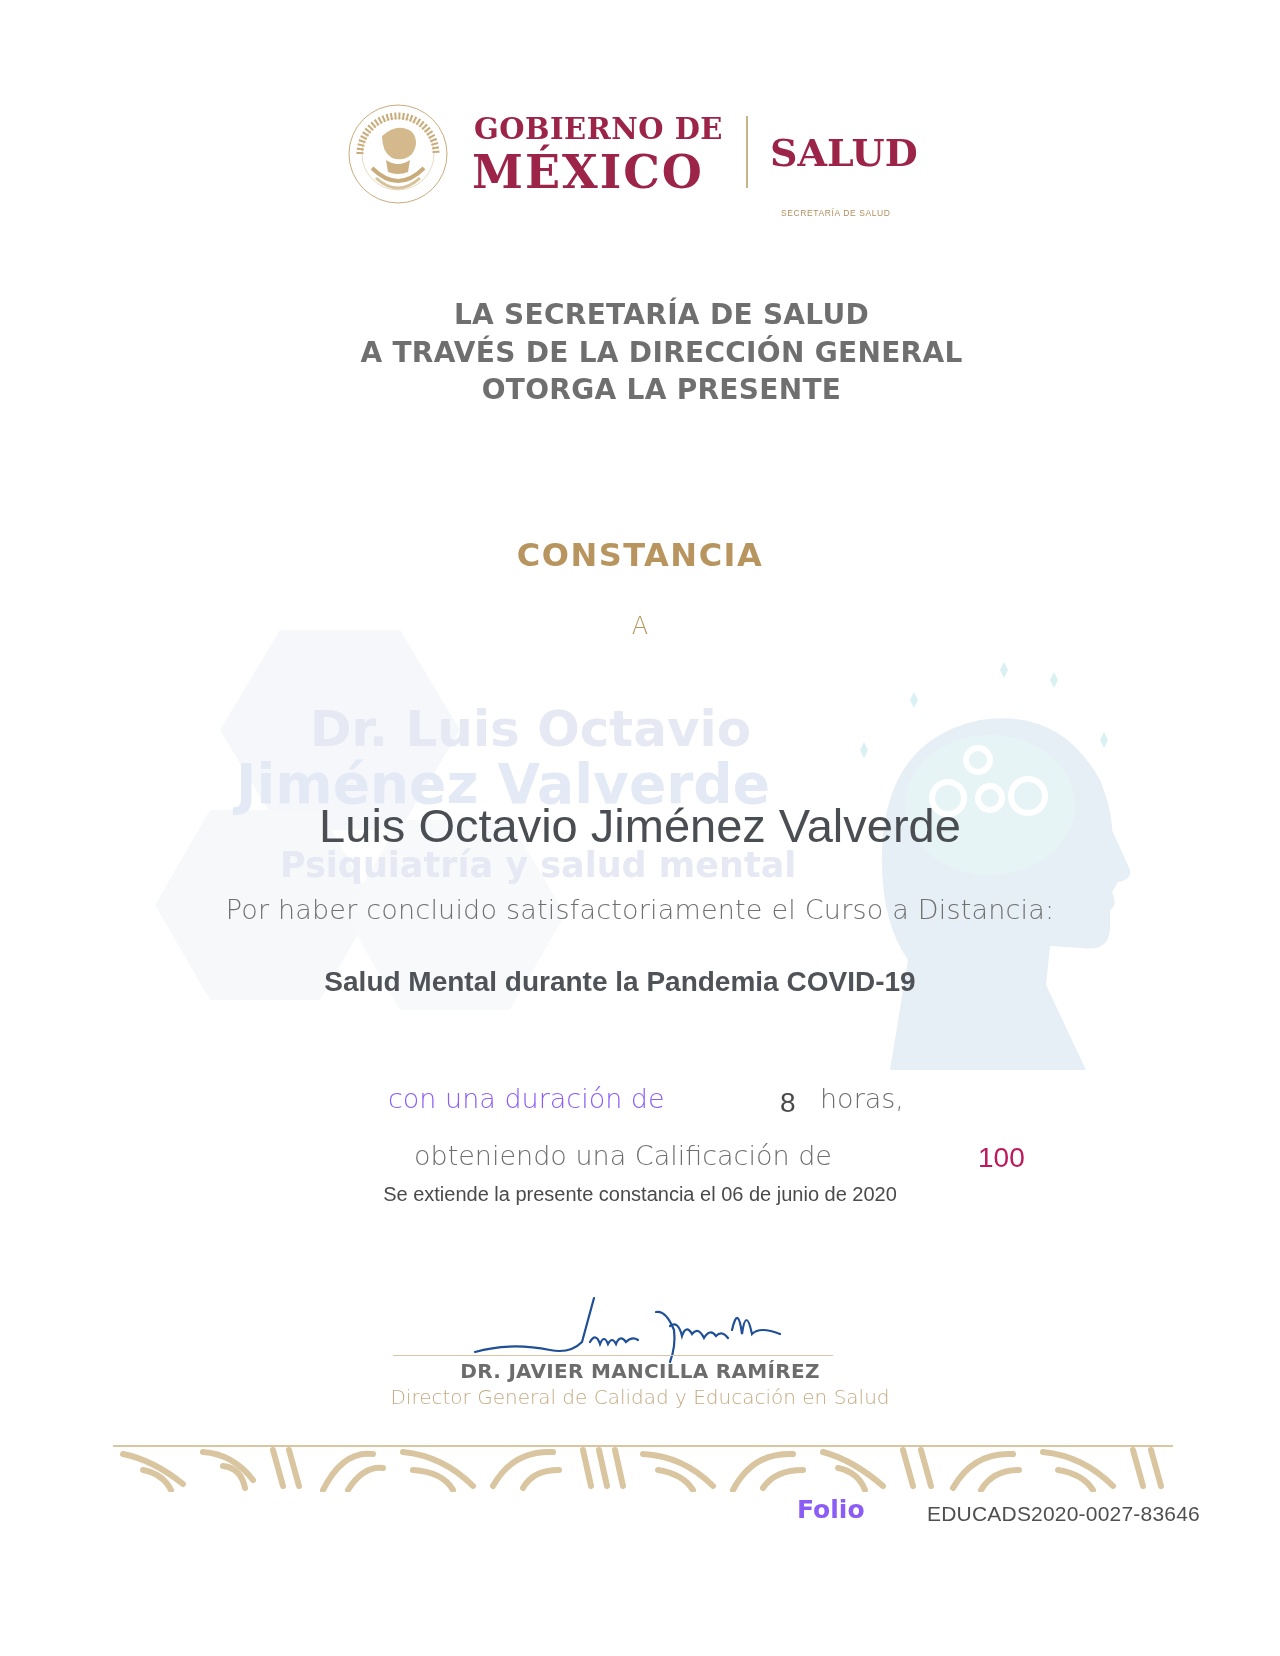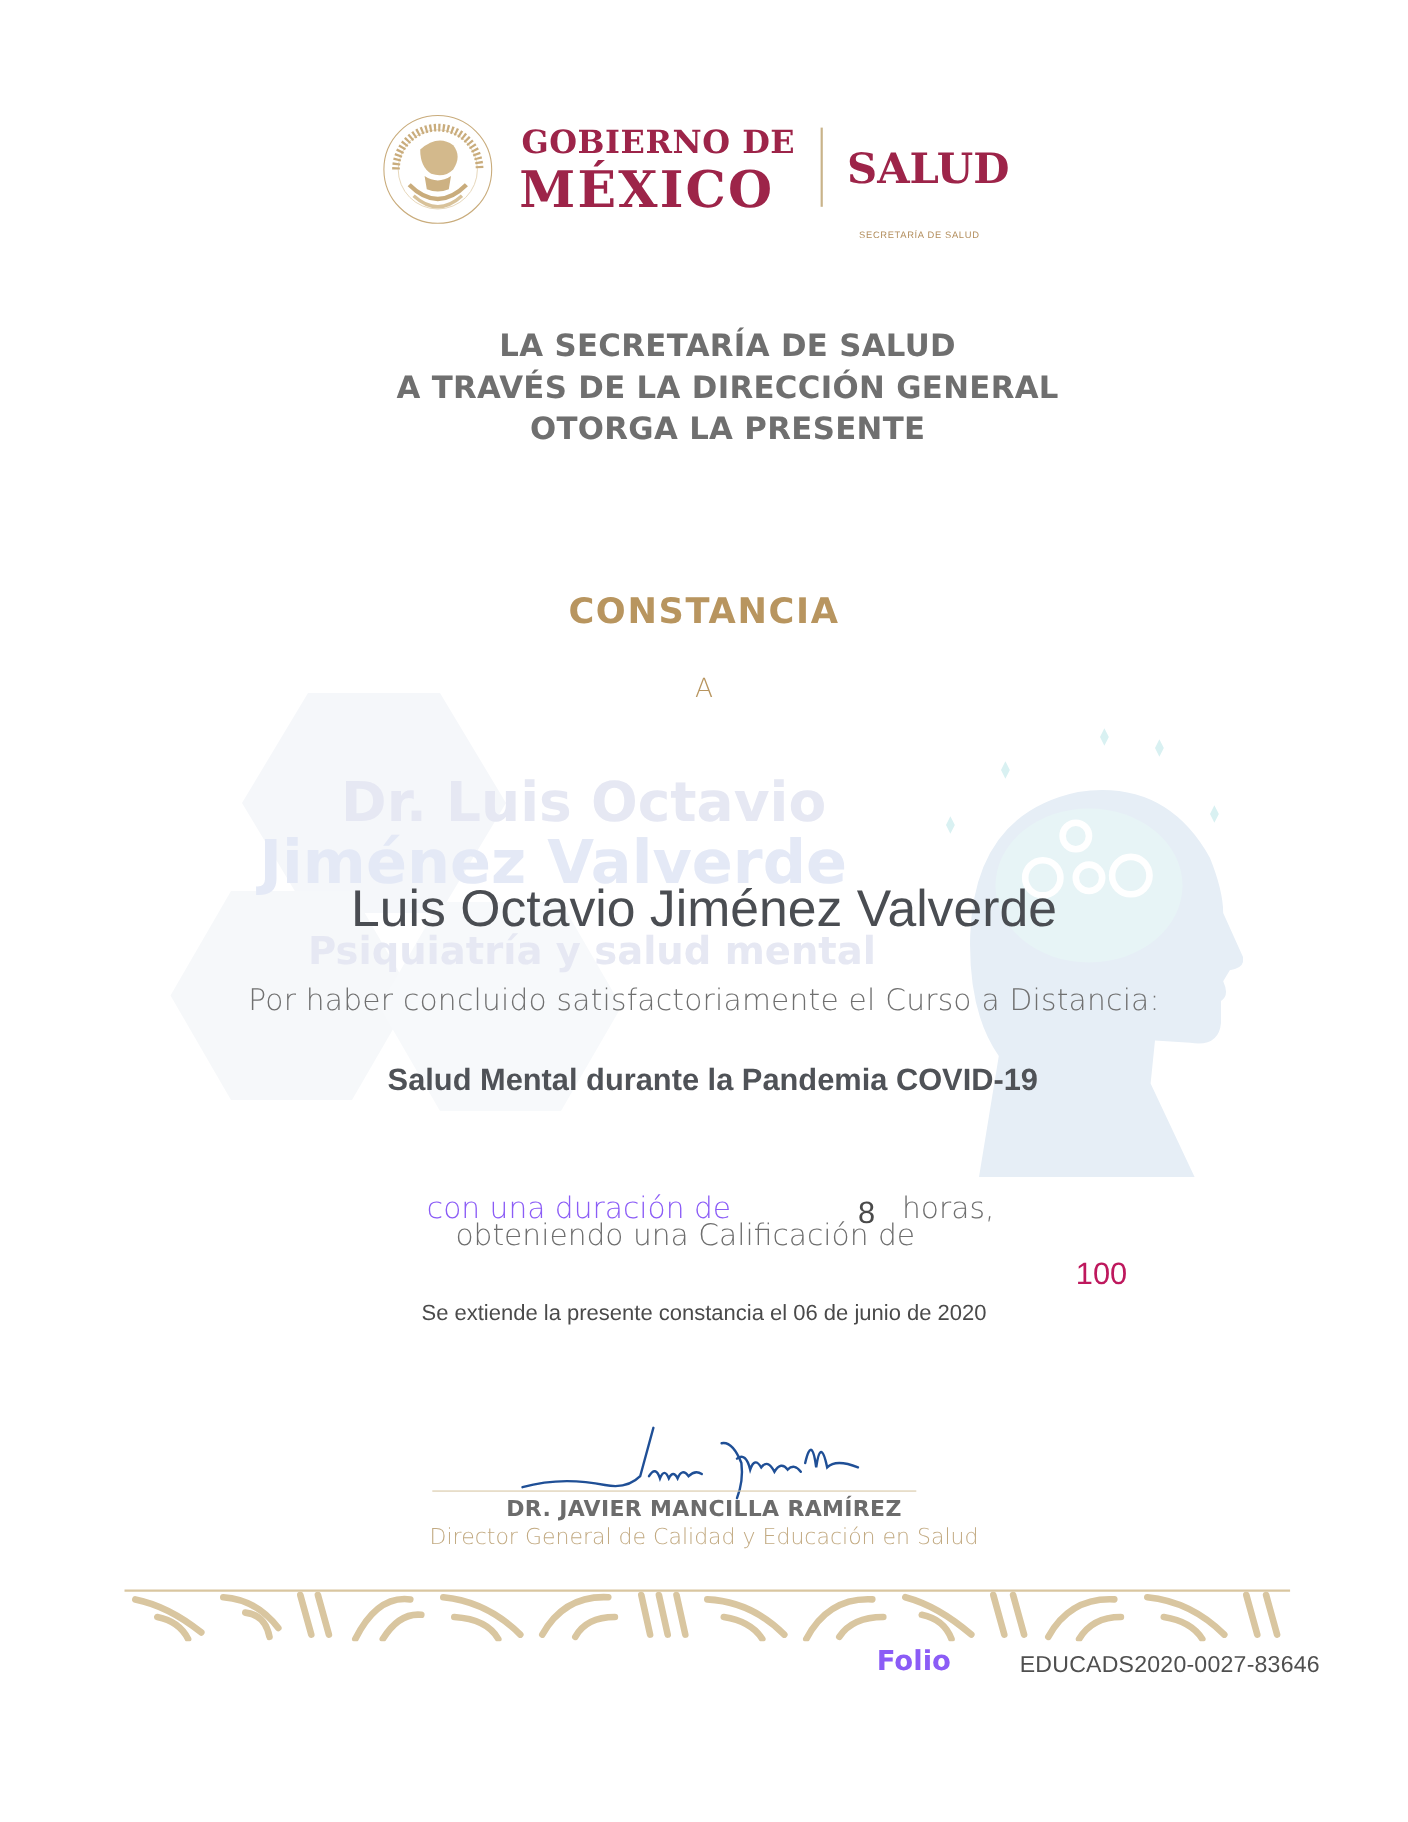--- a/index.html
+++ b/index.html
@@ -36,26 +36,26 @@
          font-size: 50px; color: #e6e8f3; white-space: nowrap; }
   #wm2 { left: 236px; top: 752px; font-family: "DejaVu Sans", sans-serif; font-weight: bold;
          font-size: 55px; color: #e4e9f6; white-space: nowrap; }
   #wm3 { left: 280px; top: 845px; font-family: "DejaVu Sans", sans-serif; font-weight: bold;
          font-size: 35px; color: #e6e8f3; white-space: nowrap; }
   #head-art { left: 850px; top: 630px; width: 280px; height: 440px; }
 
   #recipient { top: 782px; font-family: "Liberation Sans", sans-serif; font-size: 47px; color: #4a4d52; margin-top: 16px; }
   #intro { top: 894px; font-family: "DejaVu Sans", sans-serif; font-weight: 200; font-size: 27px; color: #707070; letter-spacing: 0.2px; }
   #course { left: 0; width: 1240px; top: 966px; text-align: center; font-family: "Liberation Sans", sans-serif;
-            font-weight: bold; font-size: 28px; color: #4f5257; margin-left: 28px; }
+            font-weight: bold; font-size: 28px; color: #4f5257; }
 
   #dur-label { left: 388px; top: 1083px; font-family: "DejaVu Sans", sans-serif; font-weight: 200; font-size: 27px; color: #8b5cf6; white-space: nowrap; }
   #dur-value { left: 780px; top: 1087px; font-family: "Liberation Sans", sans-serif; font-size: 28px; color: #4a4a4a; }
   #dur-unit { left: 820px; top: 1083px; font-family: "DejaVu Sans", sans-serif; font-weight: 200; font-size: 27px; color: #6e6e6e; white-space: nowrap; }
-  #grade-label { left: 414px; top: 1108px; font-family: "DejaVu Sans", sans-serif; font-weight: 200; font-size: 27px; color: #6e6e6e; white-space: nowrap; }
+  #grade-label { left: 414px; top: 1140px; font-family: "DejaVu Sans", sans-serif; font-weight: 200; font-size: 27px; color: #6e6e6e; white-space: nowrap; }
   #grade-value { left: 978px; top: 1142px; font-family: "Liberation Sans", sans-serif; font-size: 28px; color: #be185d; }
   #issued { top: 1183px; font-family: "Liberation Sans", sans-serif; font-size: 20px; color: #4a4a4a; }
 
   
   #sig { left: 470px; top: 1290px; width: 350px; height: 80px; }
   #sig-line { left: 393px; top: 1355px; width: 440px; height: 1px; background: #d8c7a6; }
   #signer { top: 1359px; font-family: "DejaVu Sans", sans-serif; font-weight: bold; font-size: 20px; color: #6c6c6c; letter-spacing: 0.3px; }
   #signer-title { top: 1385px; font-family: "DejaVu Sans", sans-serif; font-weight: 200; font-size: 20px; color: #c2aa82; }
 
   

